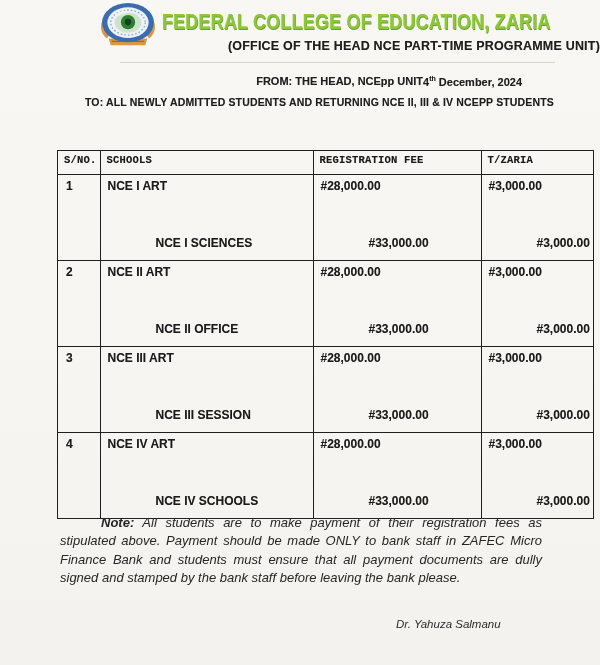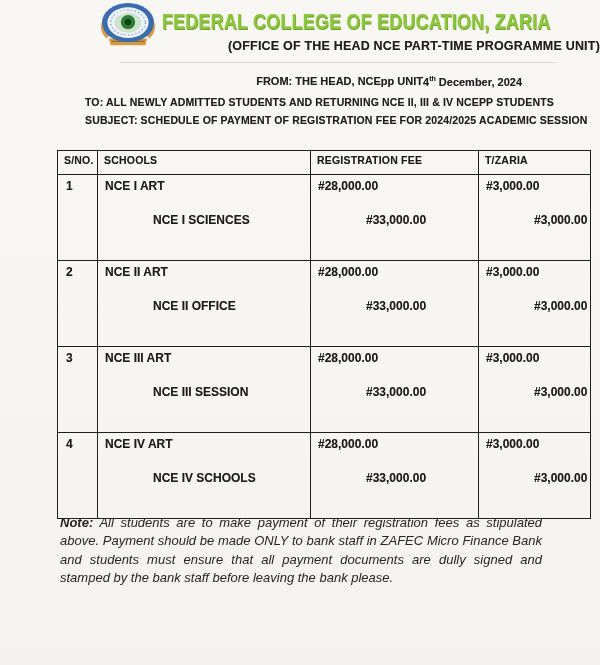--- a/index.html
+++ b/index.html
@@ -41,32 +41,32 @@
 
   
   .fee-table{
     position:absolute;left:57px;top:150px;border-collapse:collapse;table-layout:fixed;
     font-weight:bold;color:#1b1b1b;
   }
   .fee-table th,.fee-table td{
     border:1.6px solid #1f1f1f;vertical-align:top;text-align:left;
     text-shadow:0 0 0.5px rgba(30,30,30,.4);
   }
-  .fee-table th{height:19px;font-size:10.5px;padding:3px 3px 1px 6px;letter-spacing:0.2px;}
+  .fee-table th{height:19px;font-size:10.5px;padding:3px 3px 1px 6px;letter-spacing:0.2px;font-family:Liberation Mono, monospace;}
   .fee-table td{height:81px;font-size:12px;padding:4px 3px 0 7px;}
-  .fee-table td .l2{margin-top:20px;padding-left:48px;}
+  .fee-table td .l2{margin-top:43px;padding-left:48px;}
   .sno-cell{padding-left:8px !important;}
 
   
   .note{
     position:absolute;left:60px;top:514px;width:482px;
     font-style:italic;font-size:13px;line-height:1.42;text-align:justify;
     color:#262626;
   }
-  .note .note-label{font-weight:bold;}
+  .note .note-label{font-weight:bold;margin-left:41px;}
 
   
   .signature{
     position:absolute;left:396px;top:617px;font-style:italic;font-size:11.5px;line-height:1.32;color:#2b2b2b;
   }
 </style>
 </head>
 <body>
 
 <div class="doc">
@@ -88,21 +88,20 @@
   </div>
   <div class="college-title">FEDERAL COLLEGE OF EDUCATION, ZARIA</div>
   <div class="office-line">(OFFICE OF THE HEAD NCE PART-TIME PROGRAMME UNIT)</div>
   <div class="scan-line"></div>
 
   <div class="from-row">
     <span>FROM: THE HEAD, NCEpp UNIT</span>
     <span><span>4</span><sup>th</sup><span> December, 2024</span></span>
   </div>
   <div class="memo-line to-line">TO: ALL NEWLY ADMITTED STUDENTS AND RETURNING NCE II, III &amp; IV NCEPP STUDENTS</div>
-  <div class="memo-line subject-line">SUBJECT:  SCHEDULE OF PAYMENT OF REGISTRATION FEE FOR 2024/2025 ACADEMIC SESSION</div>
 
   <table class="fee-table">
     <colgroup>
       <col style="width:40px">
         <col style="width:213px">
         <col style="width:168px">
         <col style="width:70px">
     </colgroup>
     <thead>
       <tr>
@@ -180,15 +179,16 @@
           <div class="l1">#3,000.00</div>
           <div class="l2">#3,000.00</div>
         </td>
       </tr>
     </tbody>
   </table>
 
   <div class="note"><span class="note-label">Note:</span><span> All students are to make payment of their registration fees as stipulated above. Payment should be made ONLY to bank staff in ZAFEC Micro Finance Bank and students must ensure that all payment documents are dully signed and stamped by the bank staff before leaving the bank please.</span></div>
 
   <div class="signature">
+    <div>Dr. Yahuza Salmanu</div>
   </div>
 
 </div>
 
 </body></html>

